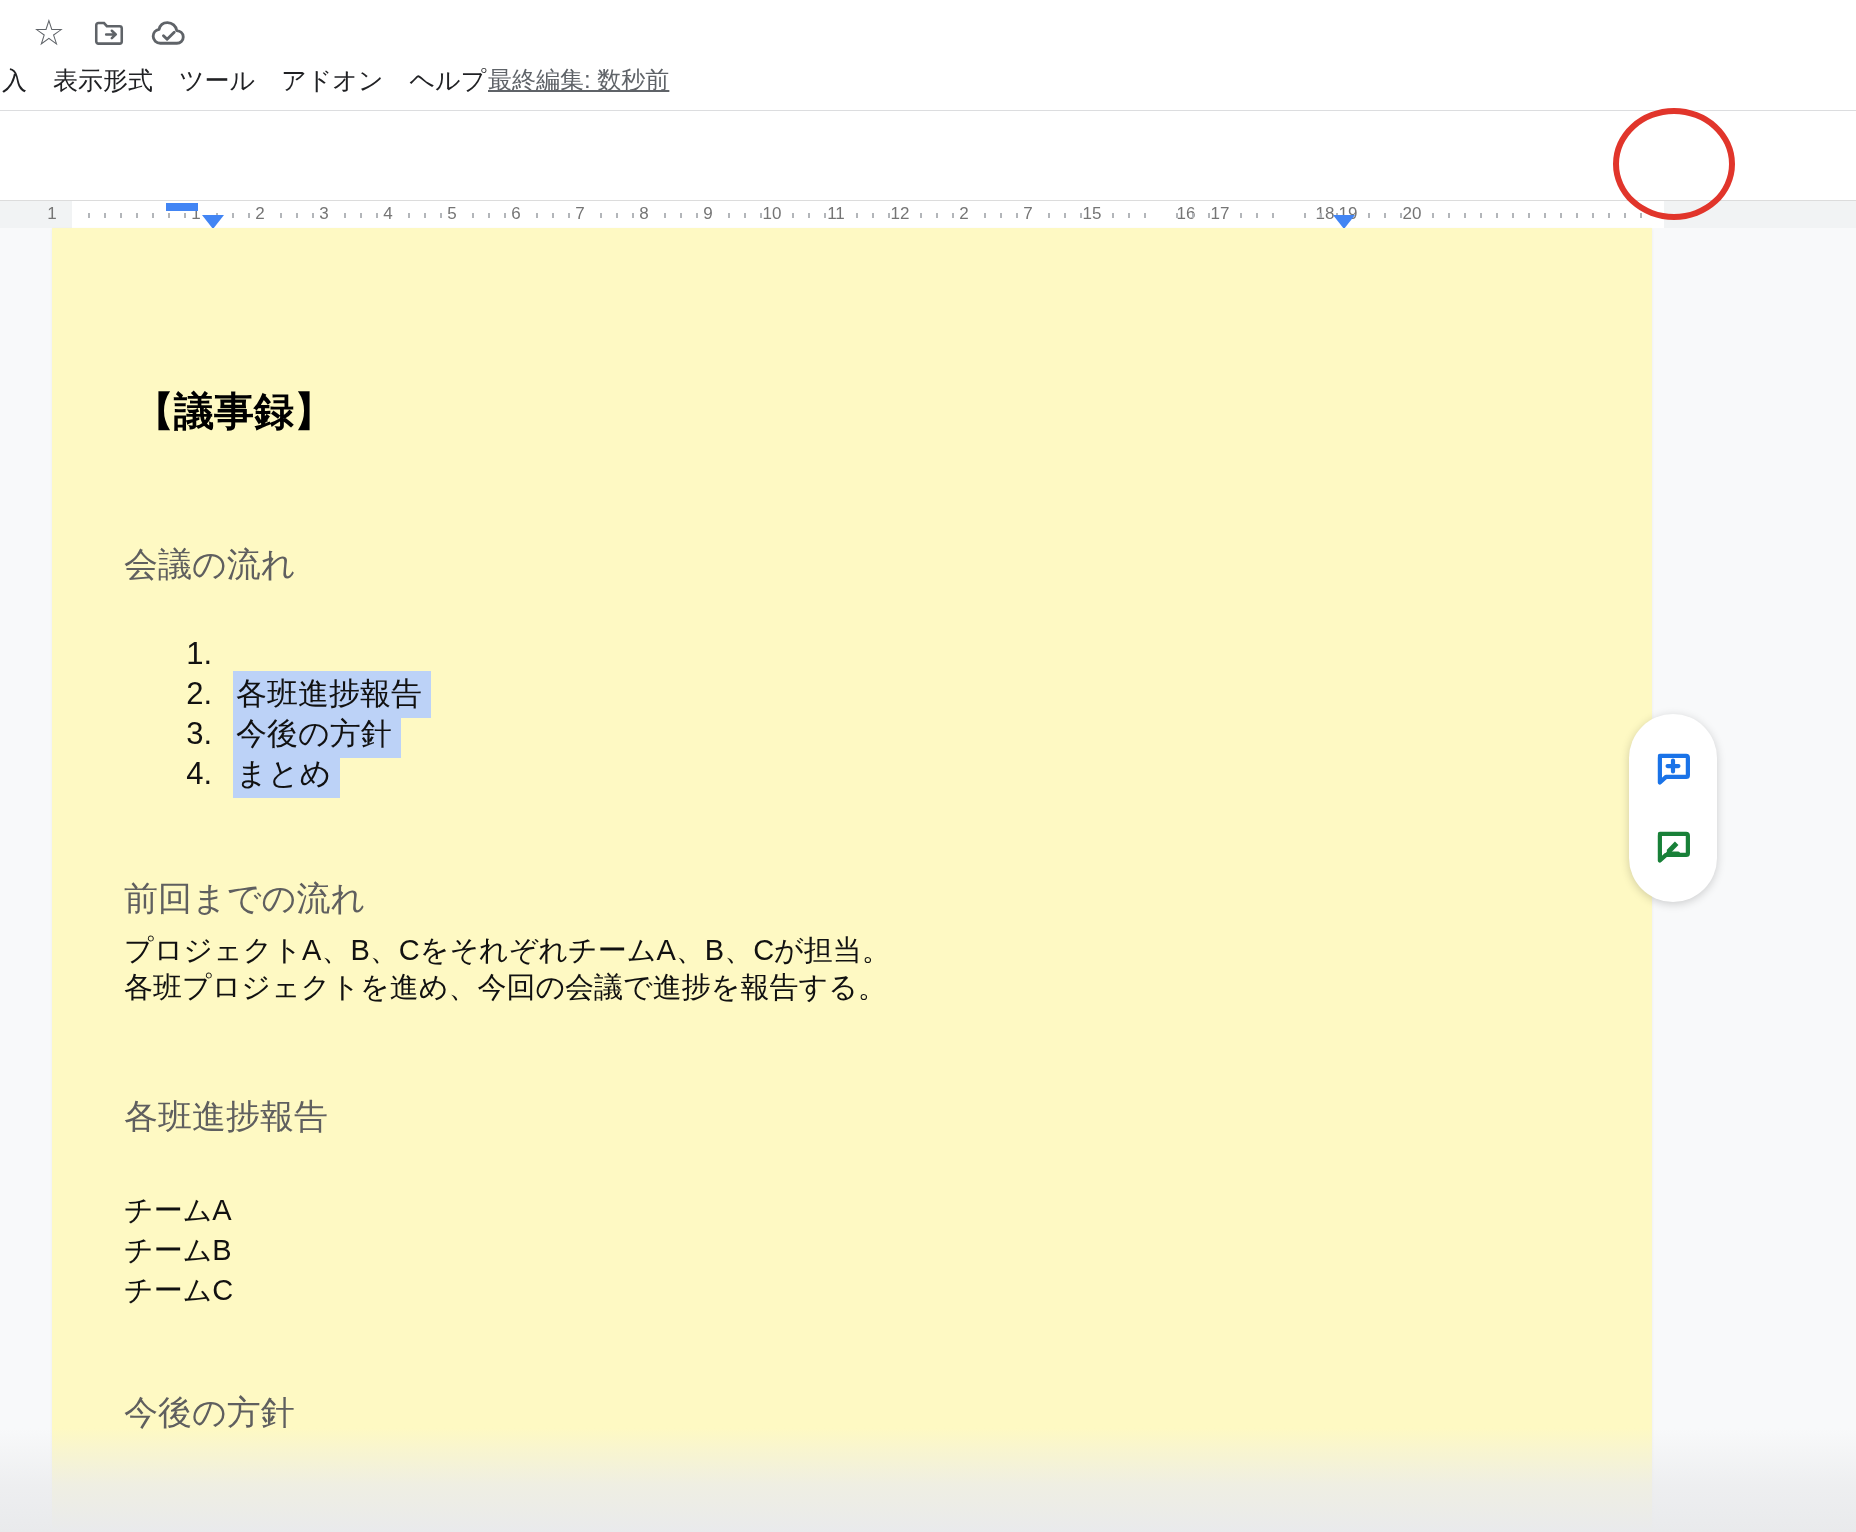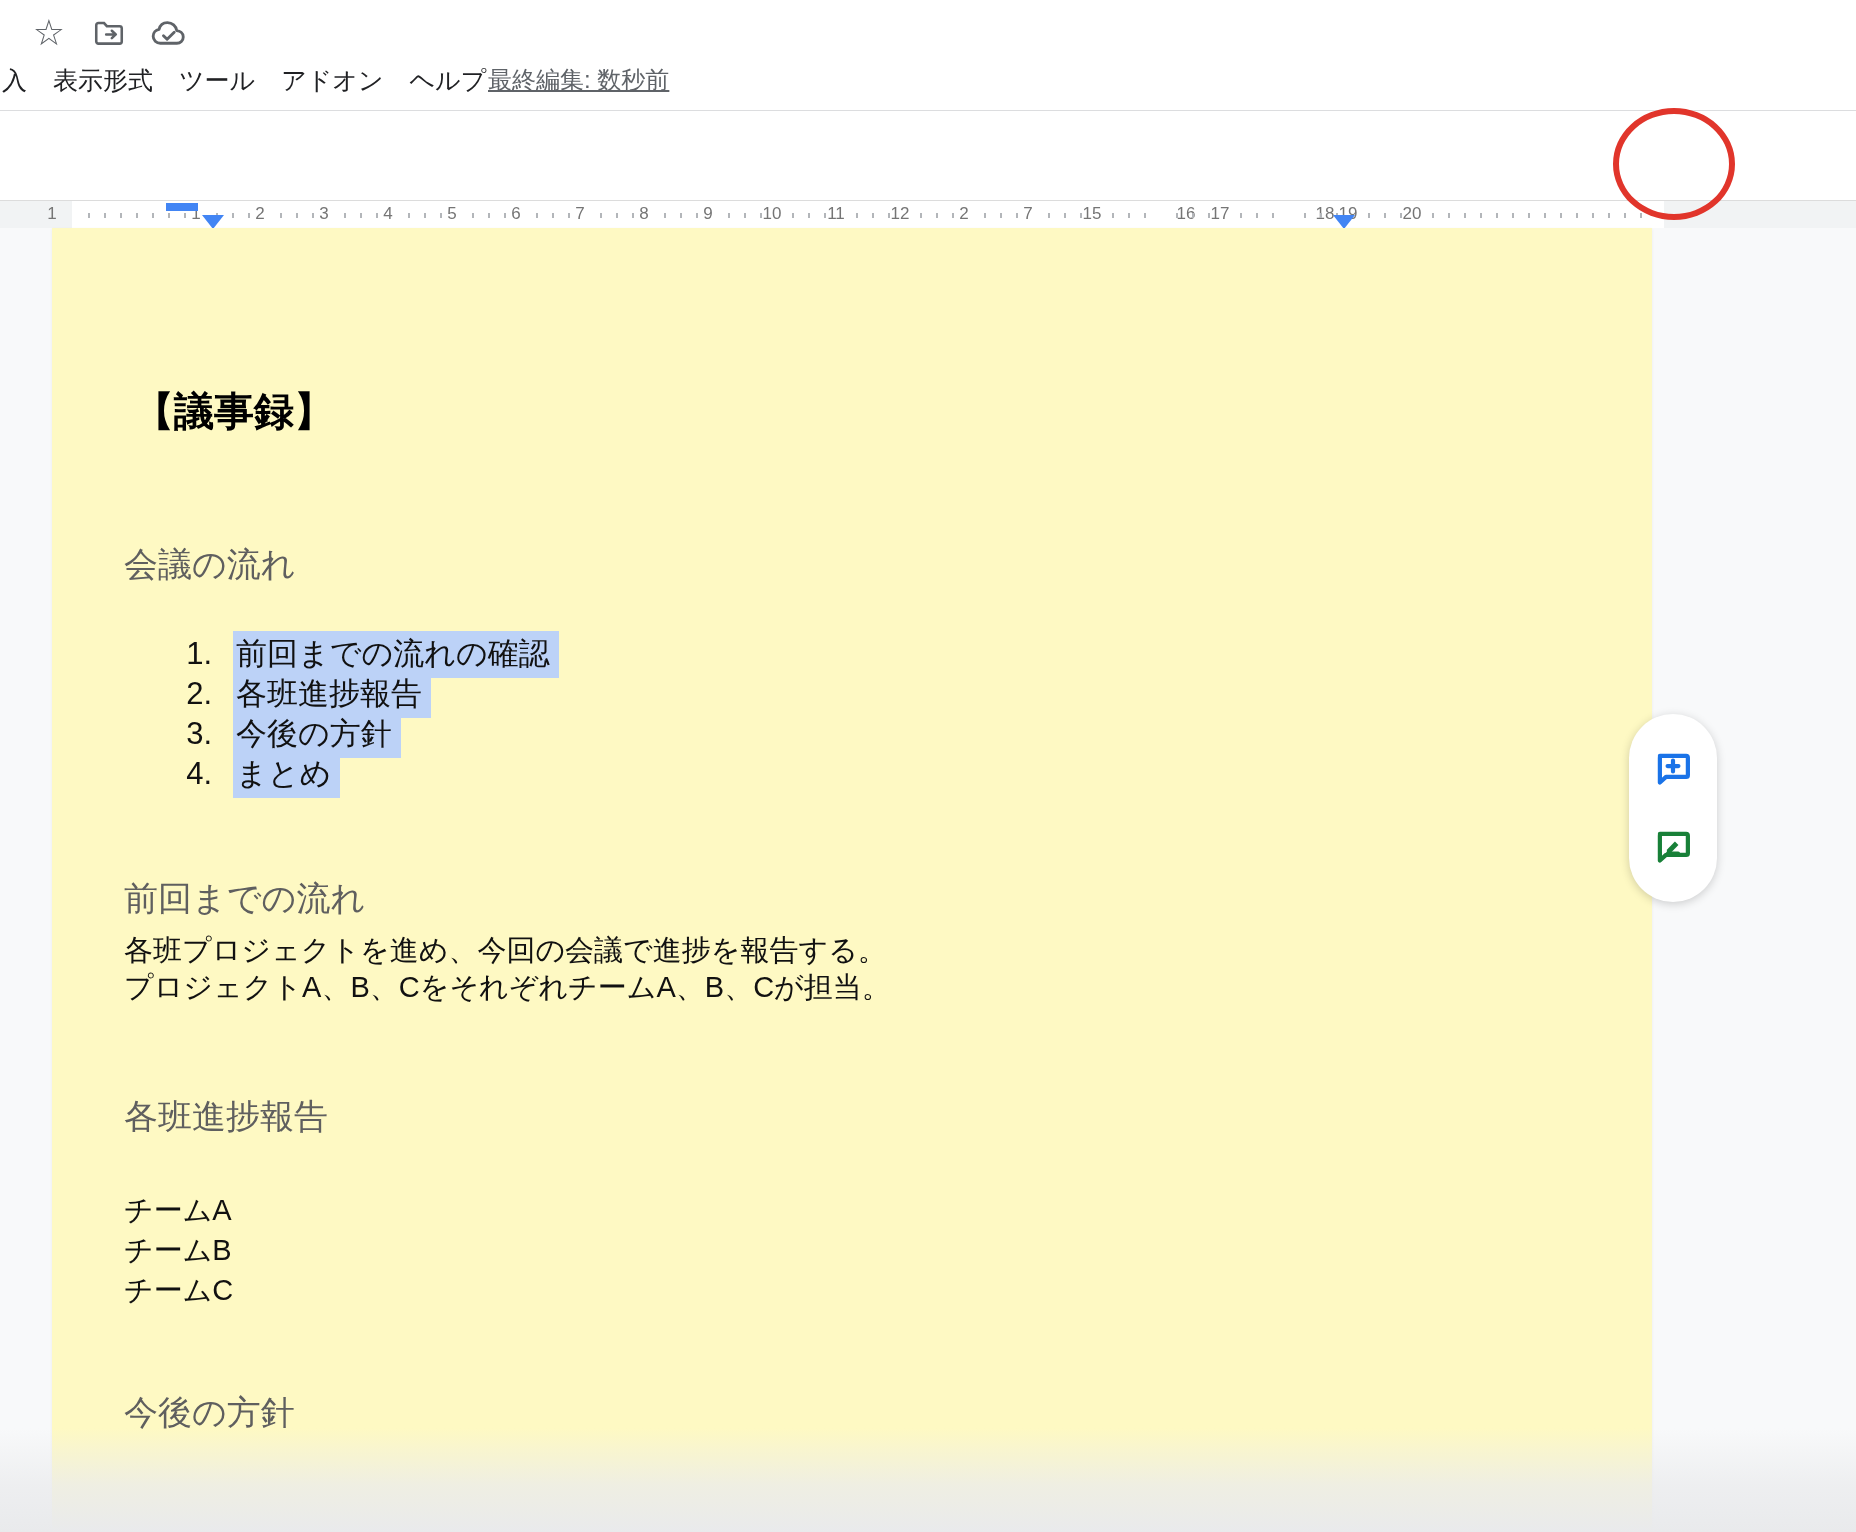--- a/index.html
+++ b/index.html
@@ -375,21 +375,20 @@
 
   <div id="doc-bg" class="abs">
     <div id="page">
       <div class="doc-title">【議事録】</div>
       <div class="doc-heading" style="top:314px;">会議の流れ</div>
 
       <div id="numbered-list">
 
           <div class="nl-row">
             <span class="nl-num">1.</span>
-            <span class="nl-text">前回までの流れの確認</span>
           </div>
 
           <div class="nl-row">
             <span class="nl-num">2.</span>
             <span class="nl-text">各班進捗報告</span>
           </div>
 
           <div class="nl-row">
             <span class="nl-num">3.</span>
             <span class="nl-text">今後の方針</span>
@@ -397,22 +396,22 @@
 
           <div class="nl-row">
             <span class="nl-num">4.</span>
             <span class="nl-text">まとめ</span>
           </div>
         </div>
 
       <div class="doc-heading" style="top:648px;">前回までの流れ</div>
       <div class="doc-body" style="top:704px;">
 
-      <div>各班プロジェクトを進め、今回の会議で進捗を報告する。</div>
-          <div>プロジェクトA、B、CをそれぞれチームA、B、Cが担当。</div>
+      <div>プロジェクトA、B、CをそれぞれチームA、B、Cが担当。</div>
+          <div>各班プロジェクトを進め、今回の会議で進捗を報告する。</div>
         </div>
 
       <div class="doc-heading" style="top:866px;">各班進捗報告</div>
       <div class="doc-body team-lines" style="top:962px; line-height:40px;">
 
       <div>チームA</div>
           <div>チームB</div>
           <div>チームC</div>
         </div>
 

